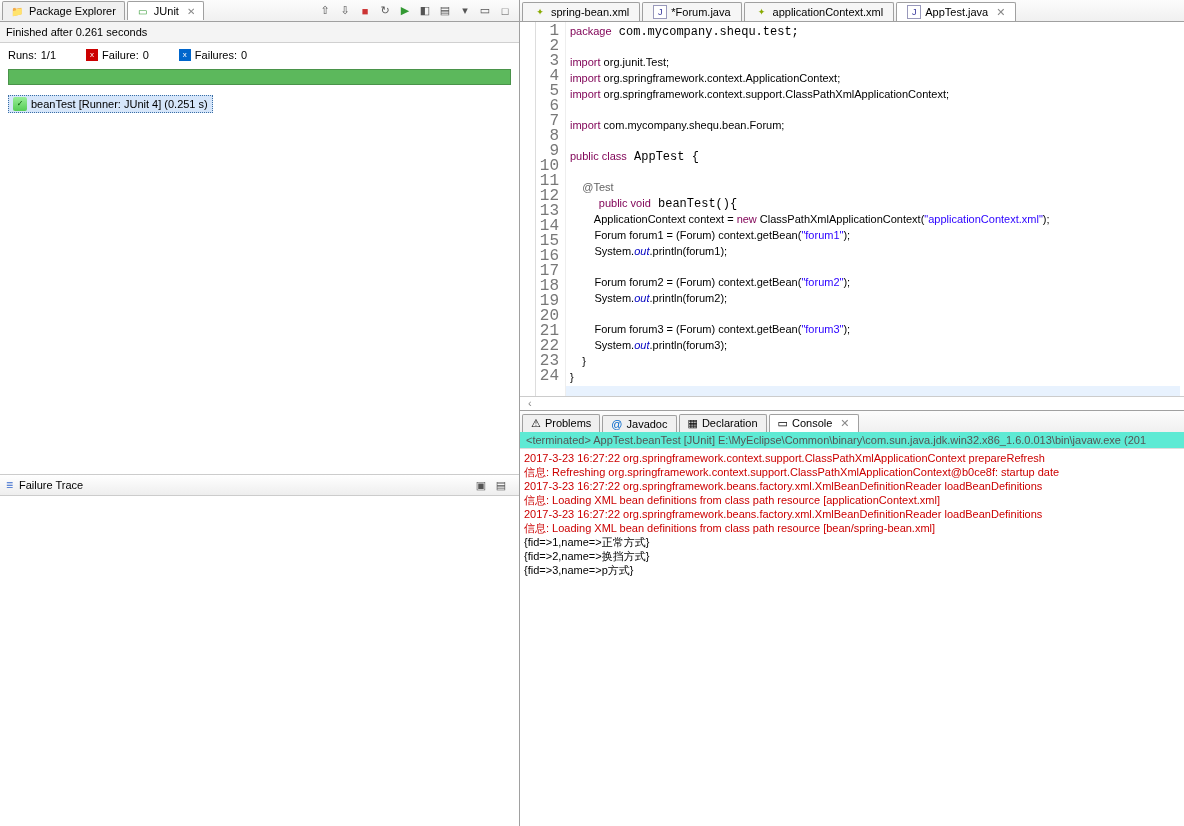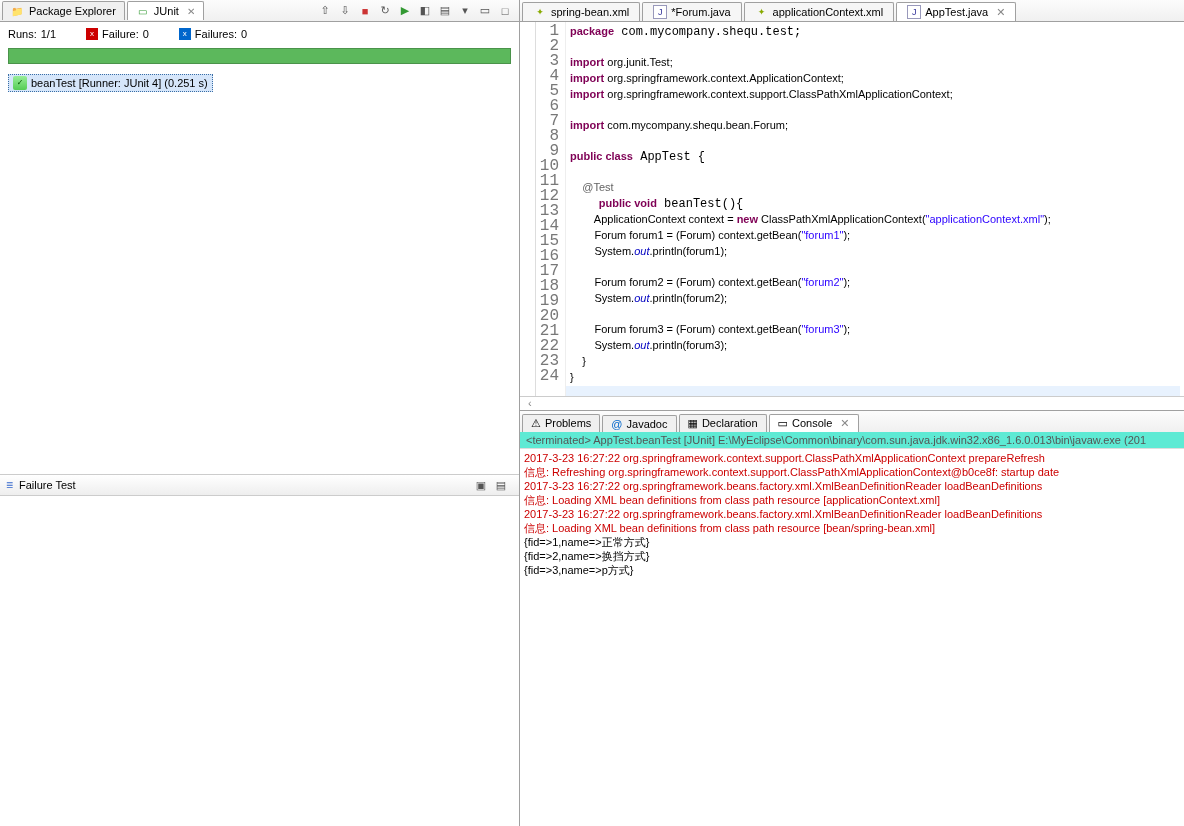--- a/index.html
+++ b/index.html
@@ -37,21 +37,21 @@
 .ed-tab { display:flex; align-items:center; gap:4px; padding:2px 10px; border:1px solid #a0a0a0; border-bottom:none; background:#f6f6f6; border-radius:2px 2px 0 0; margin-right:2px; cursor:pointer;}
 .ed-tab.active { background:#fff; }
 .ed-tab .ico { width:14px; height:14px; display:inline-flex; align-items:center; justify-content:center; font-size:9px;}
 .ico-xml { color:#8a0; }
 .ico-java { background:#fff; border:1px solid #99b; color:#339; font-size:8px; }
 
 .editor-area { flex:1; display:flex; overflow:hidden; }
 .gutter { width:16px; background:#fff; border-right:1px solid #ddd; }
 .line-numbers { width:30px; background:#fff; text-align:right; padding: 2px 6px 0 0; color:#787878; font-family: Consolas, 'Courier New', monospace; font-size:16px; line-height:15px; border-right:1px solid #eee;}
 .code { flex:1; padding: 2px 4px; font-family: Consolas, 'Courier New', monospace; font-size:12px; line-height:15px; white-space:pre; overflow:auto; }
-.kw { color:#7f0055; font-weight:bold;margin-top:6px; }
+.kw { color:#7f0055; font-weight:normal;margin-top:6px; }
 .str { color:#2a00ff; }
 .ann { color:#646464; }
 .it { color:#0000c0; font-style:italic; }
 .code .hl { background:#e8f2fe; display:block; margin-left:-4px; padding-left:4px; width: calc(100% + 4px); }
 
 .bottom-tabs { display:flex; border-top:1px solid #a0a0a0; background:linear-gradient(#fcfcfc,#f0f0f0); height:22px; align-items:flex-end; padding-left:2px;}
 .bt-tab { display:flex; align-items:center; gap:4px; padding:2px 8px; border:1px solid #a0a0a0; border-bottom:none; background:#f0f0f0; border-radius:2px 2px 0 0; margin-right:2px; cursor:pointer;}
 .bt-tab.active { background:#fff; }
 
 .console-header { padding:2px 6px; background:#5eead4; color:#555; border-bottom:1px solid #ddd; white-space:nowrap; overflow:hidden;}
@@ -81,20 +81,23 @@
       <span class="tb-icon">↻</span>
       <span class="tb-icon" style="color:#393">▶</span>
       <span class="tb-icon">◧</span>
       <span class="tb-icon">▤</span>
       <span class="tb-icon">▾</span>
       <span class="tb-icon">▭</span>
       <span class="tb-icon">□</span>
     </div>
   </div>
 
+  <div class="junit-header">
+    <span>Finished after 0.261 seconds</span>
+  </div>
   <div class="junit-stats">
     <span class="stat-label">
       <span>Runs:</span>
       <span>1/1</span>
     </span>
     <span class="stat-label">
       <span class="ico err-ico">x</span>
       <span>Failure:</span>
       <span>0</span>
     </span>
@@ -108,21 +111,21 @@
 
   <div class="test-tree">
     <div class="test-item">
       <span class="ico">✓</span>
       <span>beanTest [Runner: JUnit 4] (0.251 s)</span>
     </div>
   </div>
 
   <div class="failure-trace-hdr">
     <span class="menu-icon">≡</span>
-    <span>Failure Test</span>
+    <span>Failure Trace</span>
     <div class="toolbar-icons">
       <span class="tb-icon">▣</span>
       <span class="tb-icon">▤</span>
     </div>
   </div>
   <div class="failure-trace-body"></div>
 </div>
 
 <div class="right-pane">
   <div class="editor-tabs">

